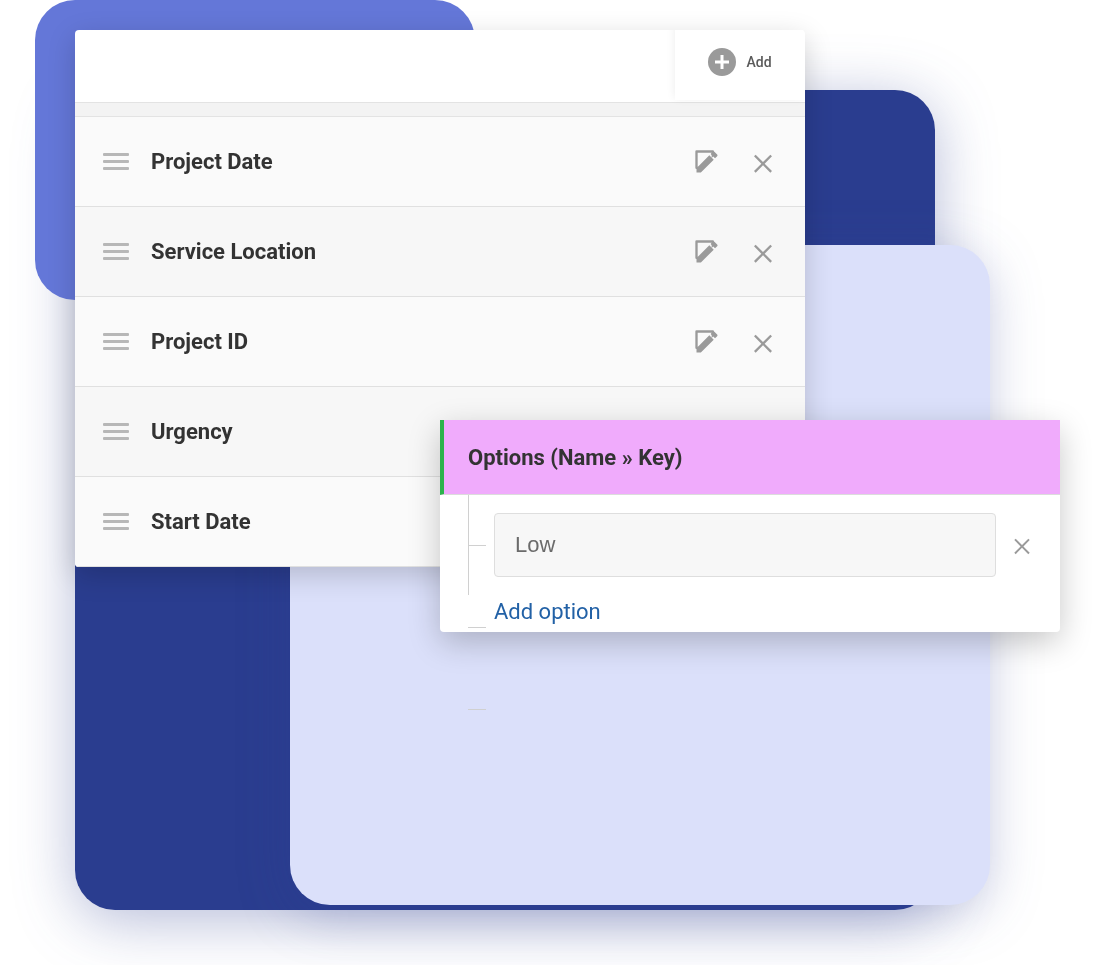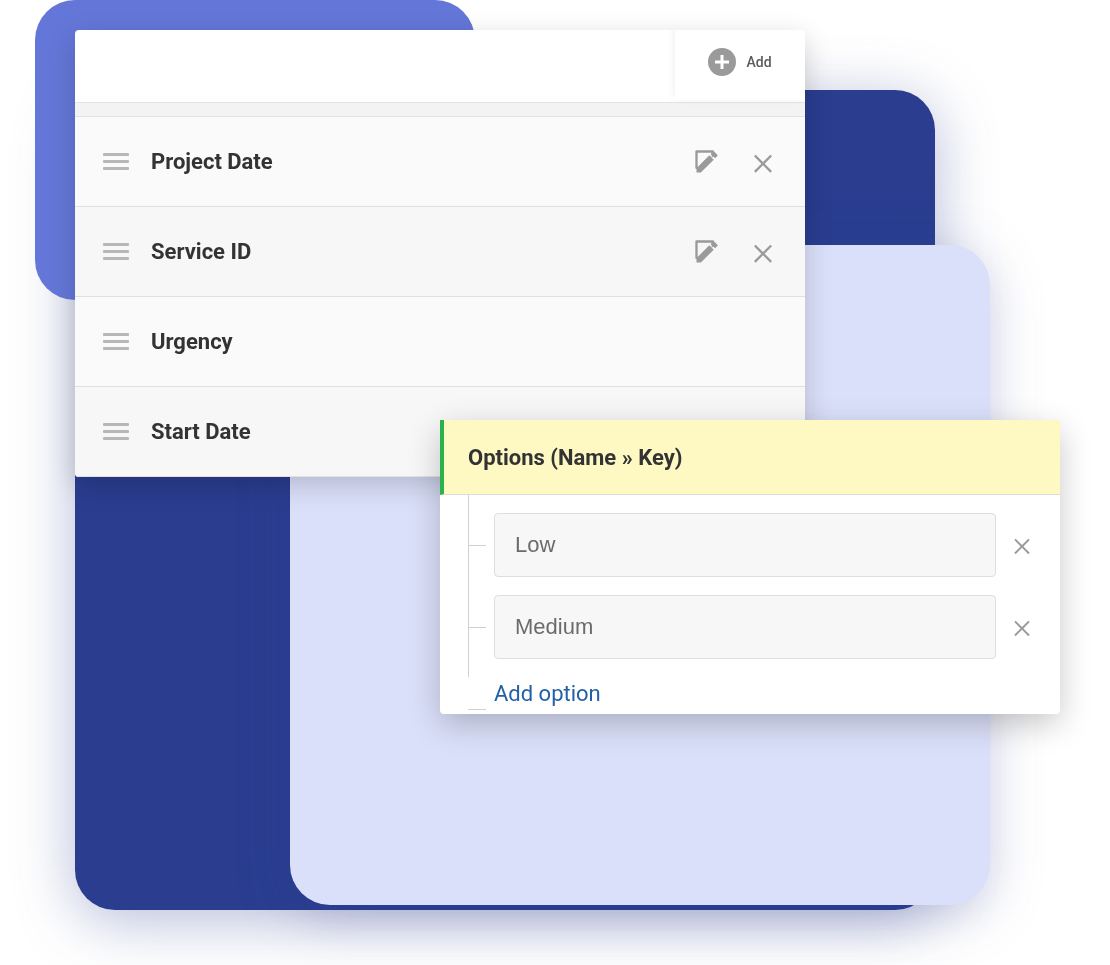--- a/index.html
+++ b/index.html
@@ -174,21 +174,21 @@
       top: 420px;
       left: 440px;
       width: 620px;
       background: #ffffff;
       border-radius: 4px;
       box-shadow: 0 10px 32px rgba(0,0,0,0.22);
       overflow: visible;
     }
     .options-header {
       height: 75px;
-      background: #fef9c3;
+      background: #f0abfc;
       border-left: 4px solid #2bb24c;
       border-bottom: 1px solid #dcdcdc;
       display: flex;
       align-items: center;
       padding-left: 24px;
     }
     .options-header-label {
       font-size: 22px;
       color: #333333;
       font-weight: 700;
@@ -300,28 +300,49 @@
               </svg>
           </span>
           <span class="icon-btn">
             <svg viewBox="0 0 24 24" fill="currentColor">
                 <path d="M18.3 5.71L12 12.01l-6.3-6.3L4.29 7.12l6.3 6.3-6.3 6.29 1.41 1.42 6.3-6.3 6.3 6.3 1.41-1.42-6.3-6.29 6.3-6.3z"></path>
               </svg>
           </span>
         </div>
       </div>
 
-
       <div class="field-row">
         <div class="drag-handle">
             <span></span>
             <span></span>
             <span></span>
           </div>
-        <div class="field-label">Service ID</div>
+        <div class="field-label">Service Location</div>
+        <div class="row-actions">
+          <span class="icon-btn">
+            <svg viewBox="0 0 24 24" fill="currentColor">
+                <path d="M3 17.25V21h3.75l11-11-3.75-3.75-11 11zM20.7 7.05a1 1 0 000-1.41l-2.34-2.34a1 1 0 00-1.41 0l-1.83 1.83 3.75 3.75 1.83-1.83z"></path>
+                <path d="M4 16V4h12v4.5l2-2V3a1 1 0 00-1-1H3a1 1 0 00-1 1v14a1 1 0 001 1h5.5l2-2H4z"></path>
+              </svg>
+          </span>
+          <span class="icon-btn">
+            <svg viewBox="0 0 24 24" fill="currentColor">
+                <path d="M18.3 5.71L12 12.01l-6.3-6.3L4.29 7.12l6.3 6.3-6.3 6.29 1.41 1.42 6.3-6.3 6.3 6.3 1.41-1.42-6.3-6.29 6.3-6.3z"></path>
+              </svg>
+          </span>
+        </div>
+      </div>
+
+      <div class="field-row">
+        <div class="drag-handle">
+            <span></span>
+            <span></span>
+            <span></span>
+          </div>
+        <div class="field-label">Project ID</div>
         <div class="row-actions">
           <span class="icon-btn">
             <svg viewBox="0 0 24 24" fill="currentColor">
                 <path d="M3 17.25V21h3.75l11-11-3.75-3.75-11 11zM20.7 7.05a1 1 0 000-1.41l-2.34-2.34a1 1 0 00-1.41 0l-1.83 1.83 3.75 3.75 1.83-1.83z"></path>
                 <path d="M4 16V4h12v4.5l2-2V3a1 1 0 00-1-1H3a1 1 0 00-1 1v14a1 1 0 001 1h5.5l2-2H4z"></path>
               </svg>
           </span>
           <span class="icon-btn">
             <svg viewBox="0 0 24 24" fill="currentColor">
                 <path d="M18.3 5.71L12 12.01l-6.3-6.3L4.29 7.12l6.3 6.3-6.3 6.29 1.41 1.42 6.3-6.3 6.3 6.3 1.41-1.42-6.3-6.29 6.3-6.3z"></path>
@@ -367,30 +388,20 @@
         <div class="option-row">
           <div class="option-input-wrap">
             <input class="option-input" value="Low" style="">
           </div>
           <span class="option-close">
             <svg viewBox="0 0 24 24" fill="currentColor">
                 <path d="M18.3 5.71L12 12.01l-6.3-6.3L4.29 7.12l6.3 6.3-6.3 6.29 1.41 1.42 6.3-6.3 6.3 6.3 1.41-1.42-6.3-6.29 6.3-6.3z"></path>
               </svg>
           </span>
         </div>
-        <div class="option-row">
-          <div class="option-input-wrap">
-            <input class="option-input" value="Medium" style="">
-          </div>
-          <span class="option-close">
-            <svg viewBox="0 0 24 24" fill="currentColor">
-                <path d="M18.3 5.71L12 12.01l-6.3-6.3L4.29 7.12l6.3 6.3-6.3 6.29 1.41 1.42 6.3-6.3 6.3 6.3 1.41-1.42-6.3-6.29 6.3-6.3z"></path>
-              </svg>
-          </span>
-        </div>
       </div>
     </div>
     <div class="add-option-row">
       <span class="add-option-link">Add option</span>
     </div>
   </div>
 
 </div>
 
 </body></html>

